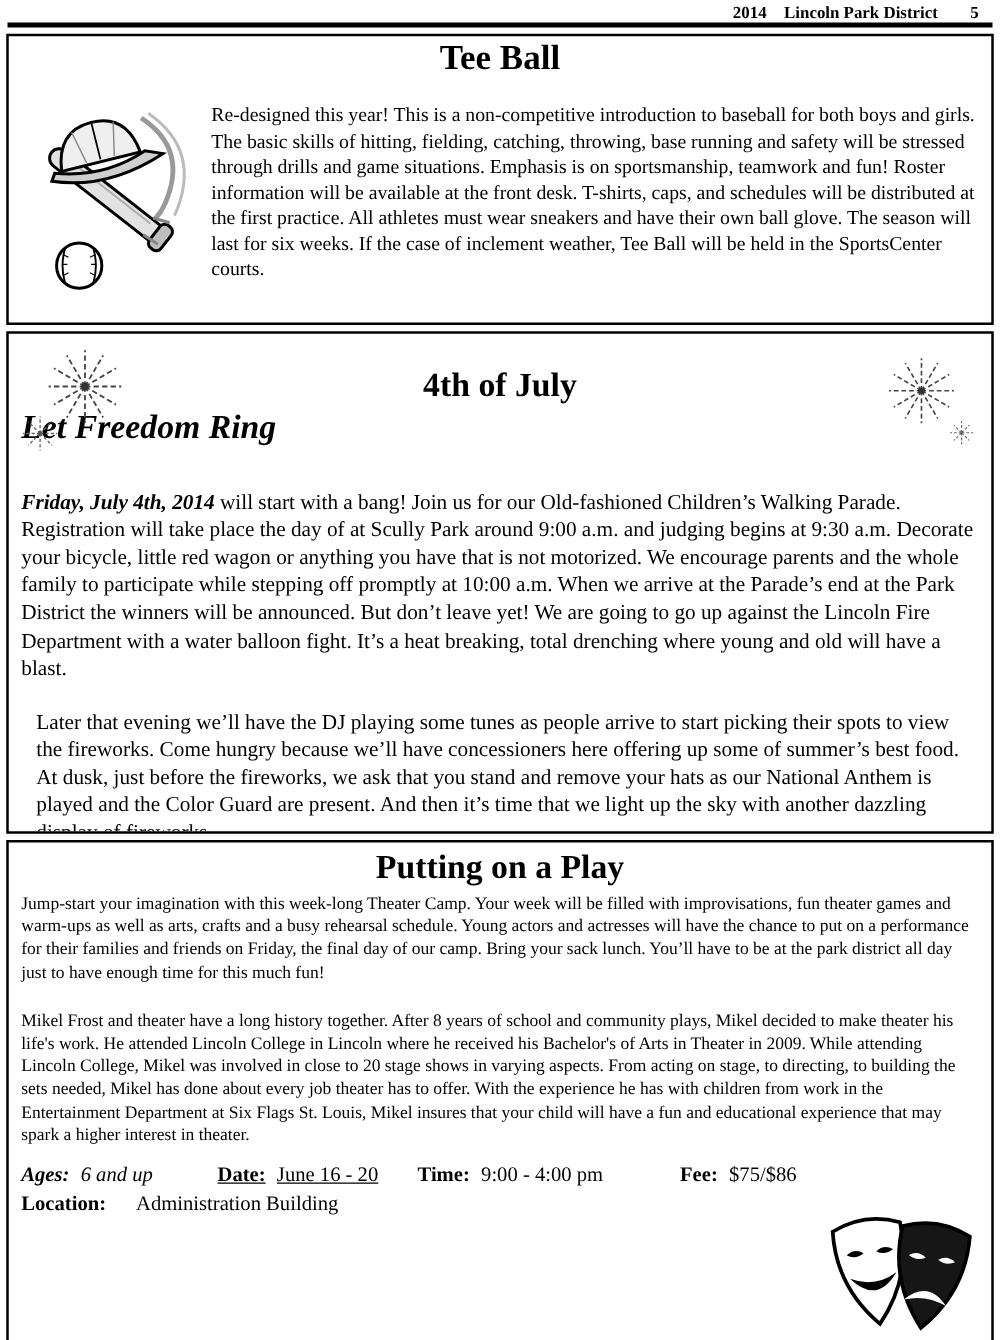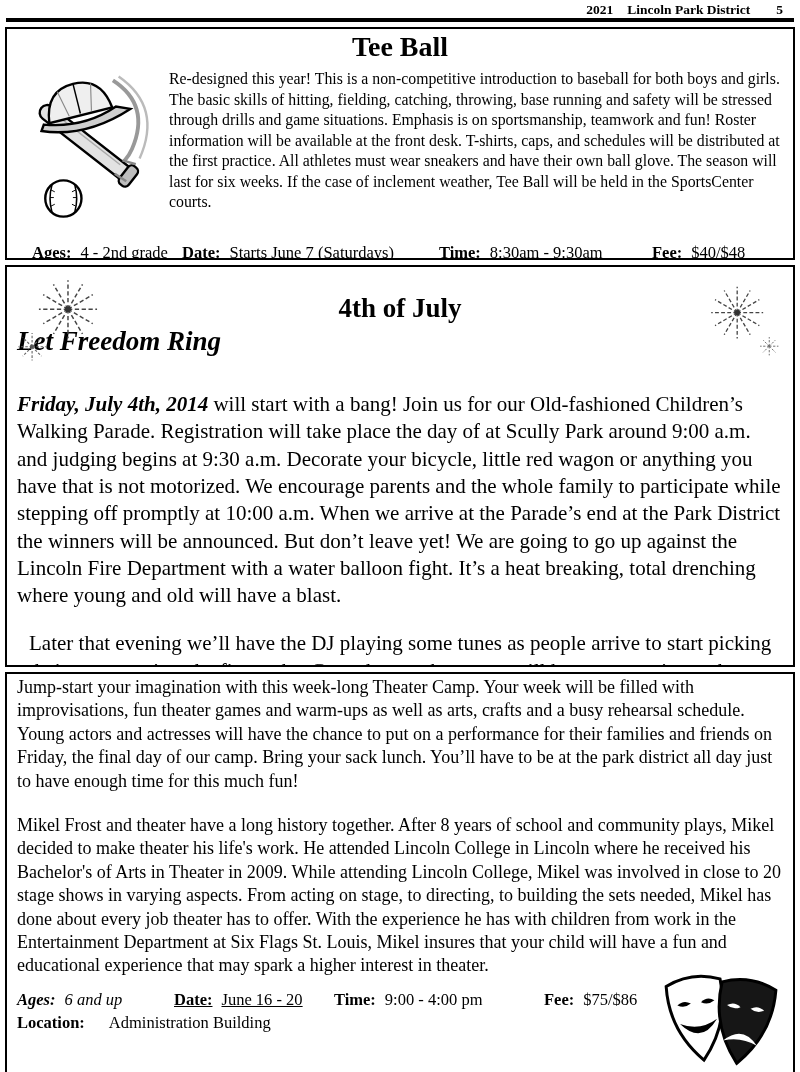--- a/index.html
+++ b/index.html
@@ -18,63 +18,63 @@
   .masthead-rule { height:4px; background:#000; margin:0 1px; }
 
   .box {
     border:2px solid #000; background:#fff; position:relative;
     margin-top:5px; padding:2px 10px 4px 10px; overflow:hidden;
   }
   .box-title { text-align:center; font-weight:bold; margin:0; line-height:1.15; }
 
   
   .box-teeball { height:233px; }
-  .box-teeball .box-title { font-size:28px; margin-bottom:2px; }
+  .box-teeball .box-title { font-size:28px; margin-bottom:16px; }
   .teeball-row { display:flex; align-items:flex-start; }
   .teeball-art { width:148px; flex:0 0 148px; margin-top:2px; }
   .teeball-text { flex:1; font-size:15.8px; line-height:1.3; padding-left:4px; margin-top:4px; }
   .info-row { font-size:16.5px; margin-top:10px; white-space:nowrap; }
   .info-row .pair { display:inline-block; }
   .info-row .pair b { margin-right:9px; }
   .box-teeball .info-row { padding-left:15px; }
   .box-teeball .p1 { width:150px; }
   .box-teeball .p2 { width:257px; }
   .box-teeball .p3 { width:213px; }
 
   
   .box-july { height:402px; }
   .box-july .box-title { font-size:27px; margin-top:24px; }
   .box-july .box-subtitle { font-weight:bold; font-style:italic; font-size:27px; margin:2px 0 0; line-height:1.15; }
-  .box-july p { font-size:21px; line-height:1.3; margin:0; }
+  .box-july p { font-size:17px; line-height:1.3; margin:0; }
   .box-july .para1 { margin-top:34px; }
   .box-july .para2 { margin-top:21px;margin-left:12px; }
   .fireworks { position:absolute; top:8px; }
   .fireworks.left { left:8px; }
   .fireworks.right { right:10px; top:12px; }
 
   
   .box-play { height:407px; }
   .box-play .box-title { font-size:27px; margin-top:2px; margin-bottom:6px; }
-  .box-play p { font-size:18px; line-height:1.3; margin:0; }
+  .box-play p { font-size:14px; line-height:1.3; margin:0; }
   .box-play .para2 { margin-top:21px; }
   .box-play .info-block { margin-top:12px; font-size:16.5px; }
   .box-play .p1 { width:157px;font-style:italic; }
   .box-play .p2 { width:160px;text-decoration:underline; }
   .box-play .p3 { width:210px; }
   .location-row { font-size:16.5px; margin-top:3px; }
   .location-row b { margin-right:24px; }
   .masks-art { position:absolute; right:8px; bottom:4px; }
 </style>
 </head>
 <body>
 
 <div class="page">
 
   <div class="masthead">
-    <span class="year">2021</span>
+    <span class="year">2014</span>
     <span class="district">Lincoln Park District</span>
     <span class="pagenum">5</span>
   </div>
   <div class="masthead-rule"></div>
 
   <div class="box box-teeball">
     <h2 class="box-title">Tee Ball</h2>
     <div class="teeball-row">
       <div class="teeball-art">
         <svg viewBox="0 0 150 170" width="148" height="162" aria-hidden="true">
@@ -175,20 +175,21 @@
         </g>
       </svg>
     </div>
     <h2 class="box-title">4th of July</h2>
     <div class="box-subtitle">Let Freedom Ring</div>
     <p class="para1"><b><i>Friday, July 4th, 2014</i></b><span> will start with a bang!  Join us for our Old-fashioned Children’s Walking Parade. Registration will take place the day of at Scully Park around 9:00 a.m. and judging begins at 9:30 a.m. Decorate your bicycle, little red wagon or anything you have that is not motorized.  We encourage parents and the whole family to participate while stepping off promptly at 10:00 a.m.  When we arrive at the Parade’s end at the Park District the winners will be announced.  But don’t leave yet!  We are going to go up against the Lincoln Fire Department with a water balloon fight.  It’s a heat breaking, total drenching where young and old will have a blast.</span></p>
     <p class="para2">Later that evening we’ll have the DJ playing some tunes as people arrive to start picking their spots to view the fireworks. Come hungry because we’ll have concessioners here offering up some of summer’s best food.  At dusk, just before the fireworks, we ask that you stand and remove your hats as our National Anthem is played and the Color Guard are present. And then it’s time that we light up the sky with another dazzling display of fireworks</p>
   </div>
 
   <div class="box box-play">
+    <h2 class="box-title">Putting on a Play</h2>
     <p class="para1">Jump-start your imagination with this week-long Theater Camp. Your week will be filled with improvisations, fun theater games and warm-ups as well as arts, crafts and a busy rehearsal schedule. Young actors and actresses will have the chance to put on a performance for their families and friends on Friday, the final day of our camp. Bring your sack lunch. You’ll have to be at the park district all day just to have enough time for this much fun!</p>
     <p class="para2">Mikel Frost and theater have a long history together. After 8 years of school and community plays, Mikel decided to make theater his life's work. He attended Lincoln College in Lincoln where he received his Bachelor's of Arts in Theater in 2009. While attending Lincoln College, Mikel was involved in close to 20 stage shows in varying aspects. From acting on stage, to directing, to building the sets needed, Mikel has done about every job theater has to offer. With the experience he has with children from work in the Entertainment Department at Six Flags St. Louis, Mikel insures that your child will have a fun and educational experience that may spark a higher interest in theater.</p>
     <div class="info-block">
       <div class="info-row">
         <span class="pair p1"><b>Ages:</b><span>6 and up</span></span><span class="pair p2"><b>Date:</b><span>June 16 - 20</span></span><span class="pair p3"><b>Time:</b><span>9:00 - 4:00 pm</span></span><span class="pair"><b>Fee:</b><span>$75/$86</span></span>
       </div>
       <div class="location-row">
         <b>Location:</b><span>Administration Building</span>
       </div>
     </div>

